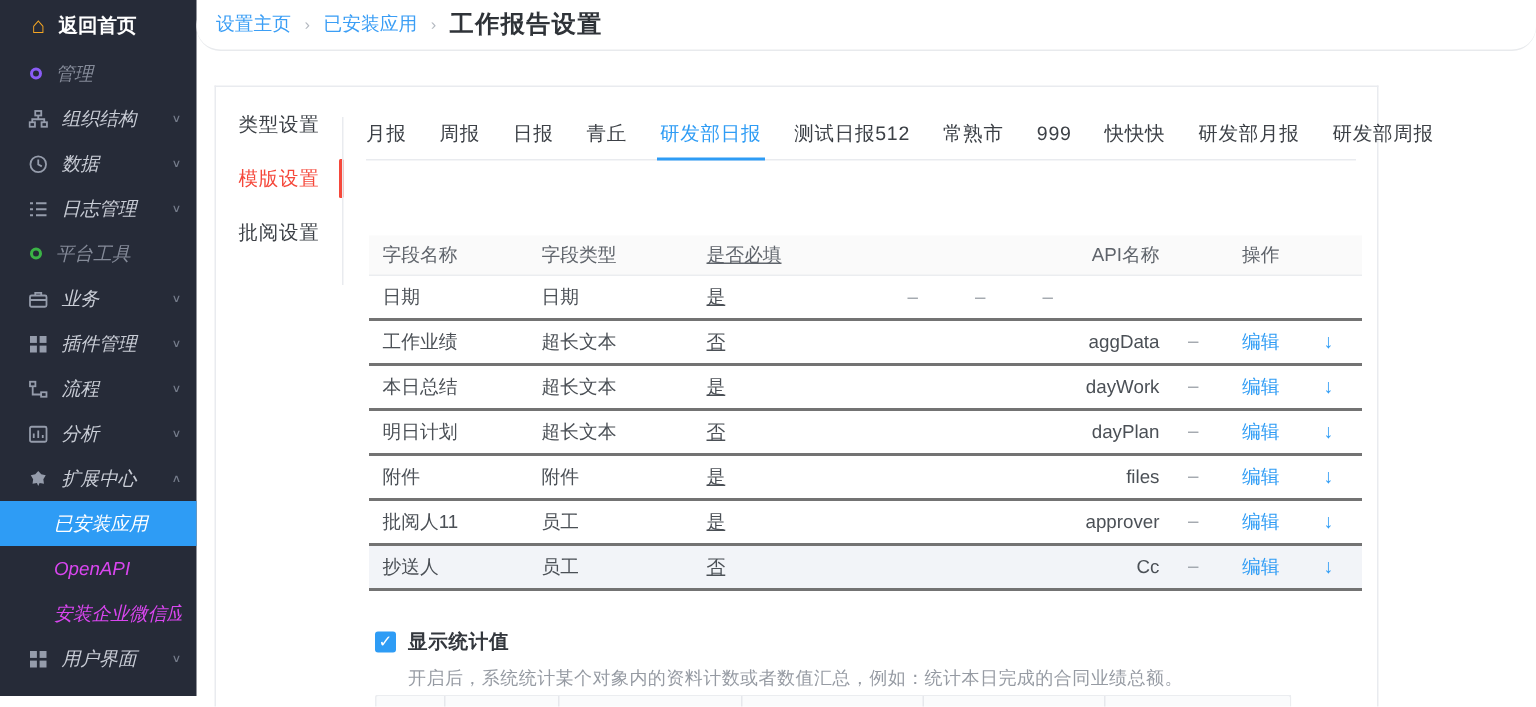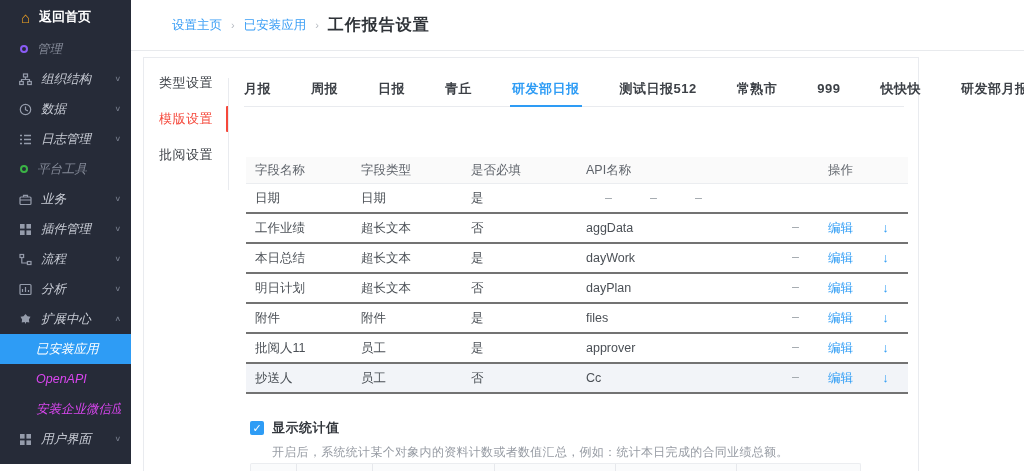--- a/index.html
+++ b/index.html
@@ -20,54 +20,54 @@
   .srow.section { color:#81879500; }
   .srow.section .lbl { color:#848a98; }
   .ring { width:8px; height:8px; border-radius:50%; border:2px solid #8a5cf5; flex:none; margin-left:1px; }
   .ring.green { border-color:#3bb346; }
   .micon { width:13px; height:13px; flex:none; color:#959cab; display:flex; align-items:center; justify-content:center; }
   .micon svg { width:13px; height:13px; display:block; }
   .chev { color:#767d8c; font-size:9px; flex:none; transform:scaleY(.8); }
   .srow.active { background:#2e9cf5; color:#ffffff; padding-left:36px; }
   .srow.sub { padding-left:36px; color:#d946ef; }
   
-  .topbar { position:absolute; left:131px; top:0; width:893px; height:51px;
+  .topbar { position:absolute; left:131px; top:0; width:893px; height:34px;
     background:#ffffff; border-bottom:1px solid #e8eaed;
-    display:flex; align-items:center; padding-left:41px; gap:9px; }
+    display:flex; align-items:center; padding-left:13px; gap:9px;border-radius:16px; }
   .crumb-link { color:#3b9ef5; font-size:12.5px; cursor:pointer; }
   .crumb-sep { color:#b4b9c0; font-size:11px; }
   .crumb-title { color:#2f3338; font-size:16px; font-weight:600; letter-spacing:1px; }
   
   .card { position:absolute; left:143px; top:57px; width:776px; height:424px;
     background:#ffffff; border:1px solid #e9ebef; border-bottom:none; }
   
   .subnav { position:absolute; left:0; top:7px; width:84px; }
   .subnav-item { height:36px; display:flex; align-items:center; justify-content:center;
     font-size:13px; color:#3c4046; cursor:pointer; position:relative; letter-spacing:.5px; }
   .subnav-item.active { color:#f5483b; }
   .subnav-item.active::after { content:""; position:absolute; right:-1px; top:5px;
     width:3px; height:26px; background:#f5483b; border-radius:1px; }
   .subnav-divider { position:absolute; left:84px; top:20px; width:1px; height:112px; background:#e9ebef; }
   
   .tabs { position:absolute; left:100px; top:13px; right:14px; height:36px;
-    display:flex; align-items:center; gap:40px; border-bottom:1px solid #e9ebef;font-weight:bold; }
+    display:flex; align-items:center; gap:22px; border-bottom:1px solid #e9ebef; }
   .tab { font-size:13px; color:#3c4046; cursor:pointer; position:relative;
     height:100%; display:flex; align-items:center; white-space:nowrap; letter-spacing:.5px; }
   .tab.active { color:#2e9cf5; }
   .tab.active::after { content:""; position:absolute; left:-2px; right:-2px; bottom:-1px;
     height:2px; background:#2e9cf5; }
   
   .ftable { position:absolute; left:102px; top:99px; width:662px; font-size:12.5px; }
   .trow { display:flex; align-items:center; height:30px; border-bottom:2px solid #737373; color:#4b5056; }
   .trow.thead { height:27px; background:#fafafa; color:#5f646b; border-bottom:1px solid #ebedf0; }
   .trow.hl { background:#f2f4f8; }
   .c-name { width:115px; padding-left:9px; }
   .c-type { width:110px; }
-  .c-req  { width:115px; }
-  .c-api  { flex:1; }
+  .c-req  { width:115px;text-decoration:underline; }
+  .c-api  { flex:1;text-align:right; }
   .c-act  { width:135px; display:flex; }
   .act-cell { width:45px; text-align:center; }
   .thead .c-act { display:block; text-align:center; }
   .dash { color:#9aa0a6; }
   .edit-link { color:#2e9cf5; cursor:pointer; }
   .dl-arrow { color:#2e9cf5; font-weight:bold; cursor:pointer; font-size:13px; }
   
   .stats { position:absolute; left:106px; top:361px; }
   .stats-top { display:flex; align-items:center; gap:8px; }
   .cbox { width:14px; height:14px; background:#2e9cf5; border-radius:2px; color:#fff;

